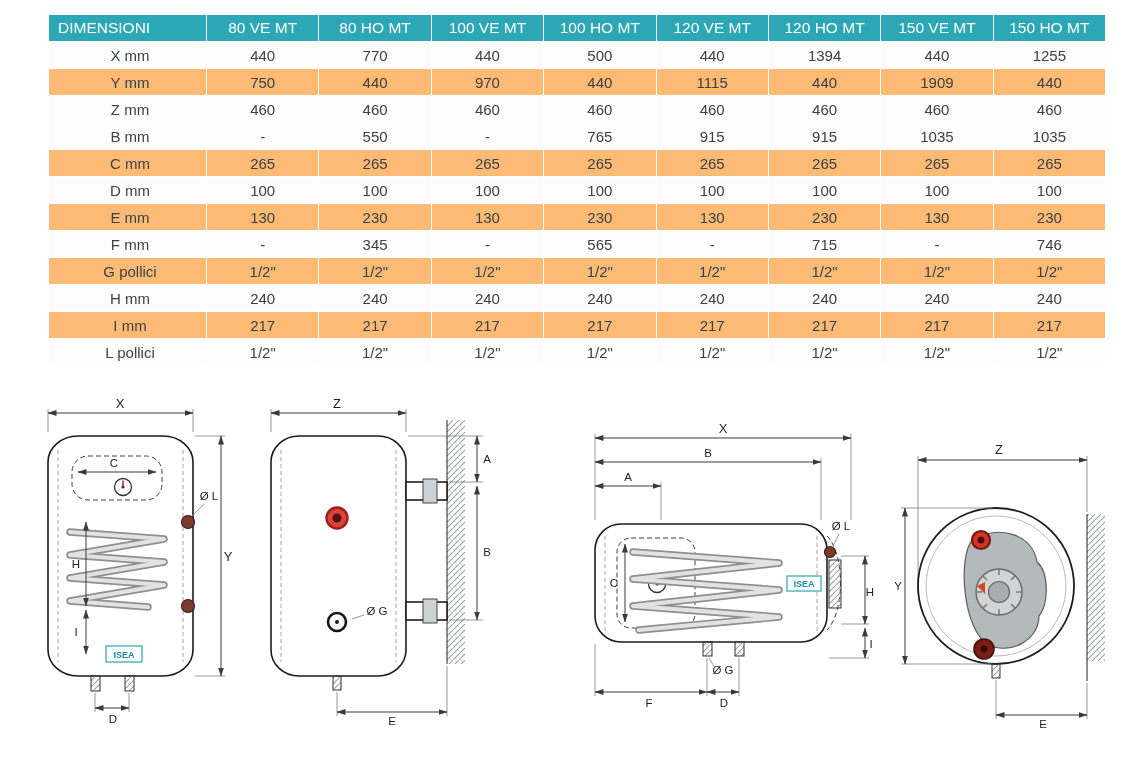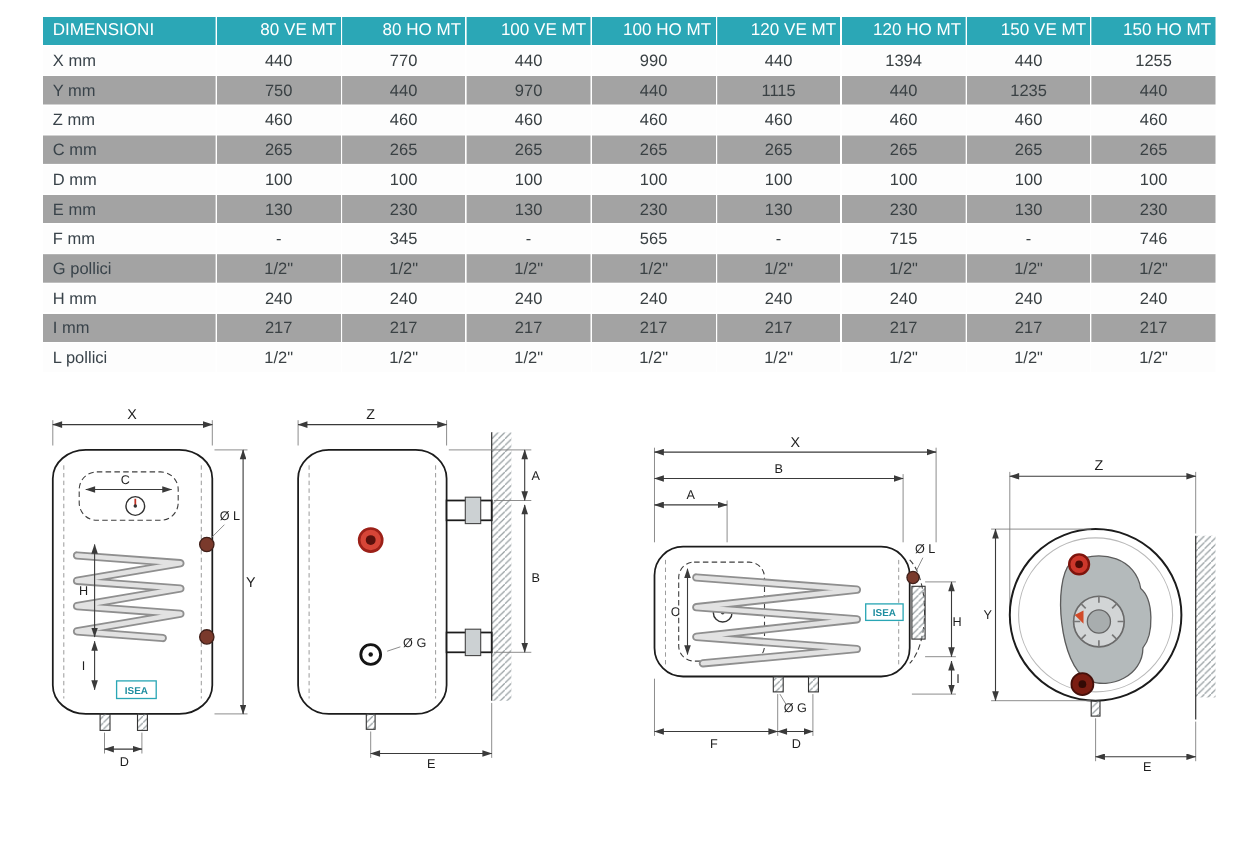--- a/index.html
+++ b/index.html
@@ -2,29 +2,29 @@
 <html><head>
 <meta charset="utf-8">
 <style>
   * { box-sizing: border-box; }
   html,body { margin:0; padding:0; }
   body {
     width:1130px; height:771px; overflow:hidden;
     background:#ffffff; color:#333;
     font-family:"Liberation Sans", sans-serif;
   }
-  .table-wrap { padding:14px 24px 0 38px; }
+  .table-wrap { padding:14px 24px 0 48px; }
   table.dims { width:100%; border-collapse:collapse; table-layout:fixed; font-size:15px; }
   .dims col.c0 { width:158px; }
   .dims th, .dims td { border:1px solid #ffffff; height:27px; text-align:center; padding:1px 4px; white-space:nowrap; overflow:hidden; }
-  .dims thead th { background:#2ba7b6; color:#ffffff; font-weight:400; font-size:15.5px;text-align:right; }
+  .dims thead th { background:#2ba7b6; color:#ffffff; font-weight:400; font-size:15.5px; }
   .dims thead th:first-child { text-align:left; padding-left:9px; }
   .dims td { background:#fdfdfd; color:#3a4144; }
-  .dims tr.alt td { background:#a3a3a3; }
-  .dims td.rowlabel { text-align:left; padding-left:9px; color:#39434a; }
+  .dims tr.alt td { background:#fdba74; }
+  .dims td.rowlabel { text-align:center; padding-left:9px; color:#39434a; }
 
   .diagrams { display:flex; align-items:flex-start; padding-left:28px; margin-top:30px; }
   .diagrams svg { display:block; flex:0 0 auto; }
   svg.d2 { margin-left:22px; }
   svg.d3 { margin-left:88px; margin-top:28px; }
   svg.d4 { margin-left:16px; margin-top:40px; }
 
   
   .body-line { fill:#ffffff; stroke:#1c1c1c; stroke-width:1.6; }
   .thin { fill:none; stroke:#333333; stroke-width:1.1; }
@@ -62,47 +62,58 @@
           <th>150 VE MT</th>
           <th>150 HO MT</th>
         </tr>
       </thead>
       <tbody>
           <tr>
             <td class="rowlabel">X mm</td>
             <td>440</td>
             <td>770</td>
             <td>440</td>
-            <td>990</td>
+            <td>500</td>
             <td>440</td>
             <td>1394</td>
             <td>440</td>
             <td>1255</td>
           </tr>
           <tr class="alt">
             <td class="rowlabel">Y mm</td>
             <td>750</td>
             <td>440</td>
             <td>970</td>
             <td>440</td>
             <td>1115</td>
             <td>440</td>
-            <td>1235</td>
+            <td>1909</td>
             <td>440</td>
           </tr>
           <tr>
             <td class="rowlabel">Z mm</td>
             <td>460</td>
             <td>460</td>
             <td>460</td>
             <td>460</td>
             <td>460</td>
             <td>460</td>
             <td>460</td>
             <td>460</td>
+          </tr>
+          <tr>
+            <td class="rowlabel">B mm</td>
+            <td>-</td>
+            <td>550</td>
+            <td>-</td>
+            <td>765</td>
+            <td>915</td>
+            <td>915</td>
+            <td>1035</td>
+            <td>1035</td>
           </tr>
           <tr class="alt">
             <td class="rowlabel">C mm</td>
             <td>265</td>
             <td>265</td>
             <td>265</td>
             <td>265</td>
             <td>265</td>
             <td>265</td>
             <td>265</td>

